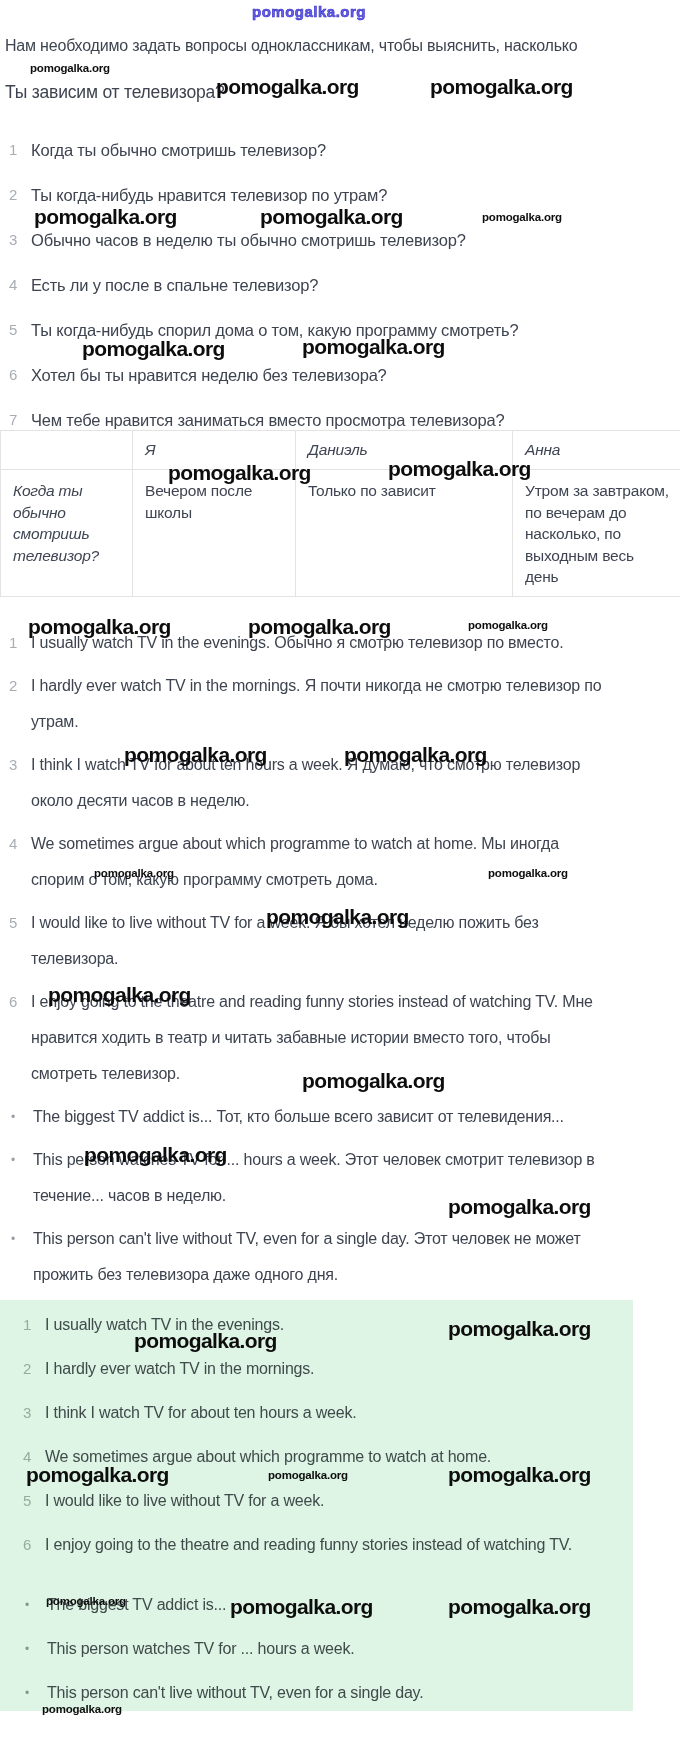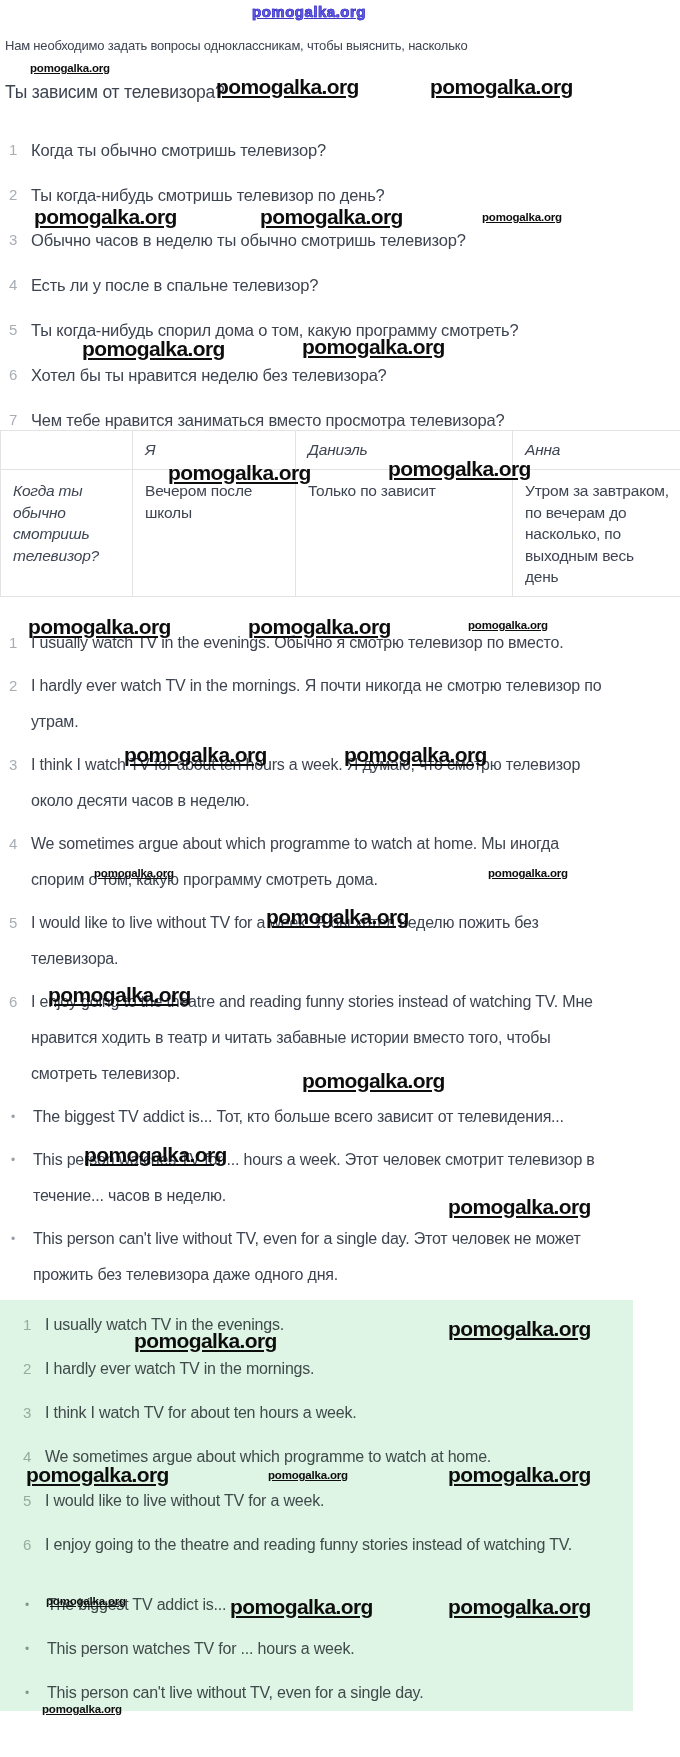--- a/index.html
+++ b/index.html
@@ -2,28 +2,28 @@
 <html><head>
 <meta charset="utf-8">
 <style>
   html,body{margin:0;padding:0;}
   body{
     width:680px;height:1757px;position:relative;overflow:hidden;
     background:#ffffff;color:#3d4450;
     font-family:"Liberation Sans","DejaVu Sans",sans-serif;
     letter-spacing:-0.2px;
   }
-  .wm{position:absolute;font-weight:700;color:#0d0d0d;white-space:nowrap;z-index:5;line-height:1;text-decoration:underline;}
+  .wm{position:absolute;font-weight:700;color:#0d0d0d;white-space:nowrap;z-index:5;line-height:1;}
   .wm.large{font-size:21px;letter-spacing:-0.6px;}
   .wm.small{font-size:11.5px;letter-spacing:-0.2px;}
   .wm.top{
     font-size:15px;color:#655ee6;-webkit-text-stroke:0.6px #3a33c4;
     text-shadow:0 0 1px #ffffff;letter-spacing:0.5px;
   }
-  .intro{margin:34px 0 0 5px;font-size:13px;line-height:24px;}
+  .intro{margin:34px 0 0 5px;font-size:16px;line-height:24px;}
   .heading{margin:22px 0 0 5px;font-size:17.5px;font-weight:400;line-height:24px;}
   ol,ul{list-style:none;margin:0;padding:0;}
   .ru-list{margin:36px 0 0 0;}
   .ru-list li{display:flex;font-size:16.5px;line-height:20px;margin-bottom:25px;}
   .ru-list li:last-child{margin-bottom:0;}
   .num{flex:0 0 22px;padding-left:9px;color:#a8adb5;font-size:15px;}
   .itxt{flex:1;}
   table{border-collapse:collapse;width:681px;table-layout:fixed;margin-top:0;}
   th,td{border:1px solid #e3e3e3;vertical-align:top;text-align:left;
         font-size:15.5px;font-weight:400;color:#3e4552;padding:10px 12px;}
@@ -85,21 +85,21 @@
 <p class="intro">Нам необходимо задать вопросы одноклассникам, чтобы выяснить, насколько</p>
 <div class="heading">Ты зависим от телевизора?</div>
 
 <ol class="ru-list">
   <li>
       <span class="num">1</span>
       <span class="itxt">Когда ты обычно смотришь телевизор?</span>
     </li>
   <li>
       <span class="num">2</span>
-      <span class="itxt">Ты когда-нибудь смотришь телевизор по день?</span>
+      <span class="itxt">Ты когда-нибудь нравится телевизор по утрам?</span>
     </li>
   <li>
       <span class="num">3</span>
       <span class="itxt">Обычно часов в неделю ты обычно смотришь телевизор?</span>
     </li>
   <li>
       <span class="num">4</span>
       <span class="itxt">Есть ли у после в спальне телевизор?</span>
     </li>
   <li>

